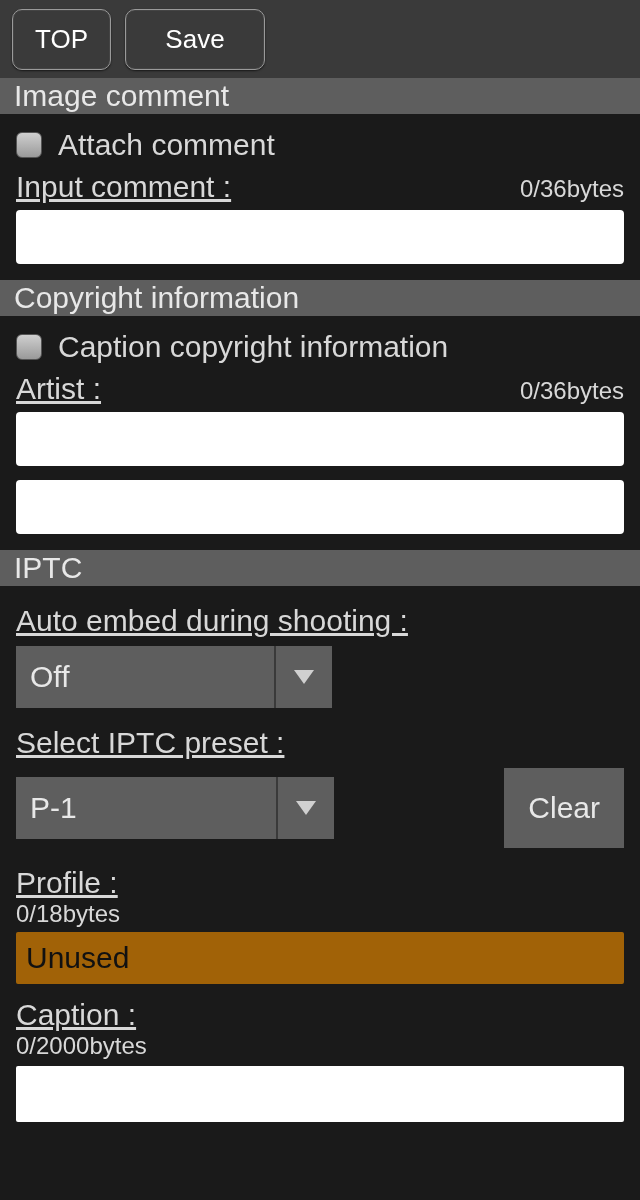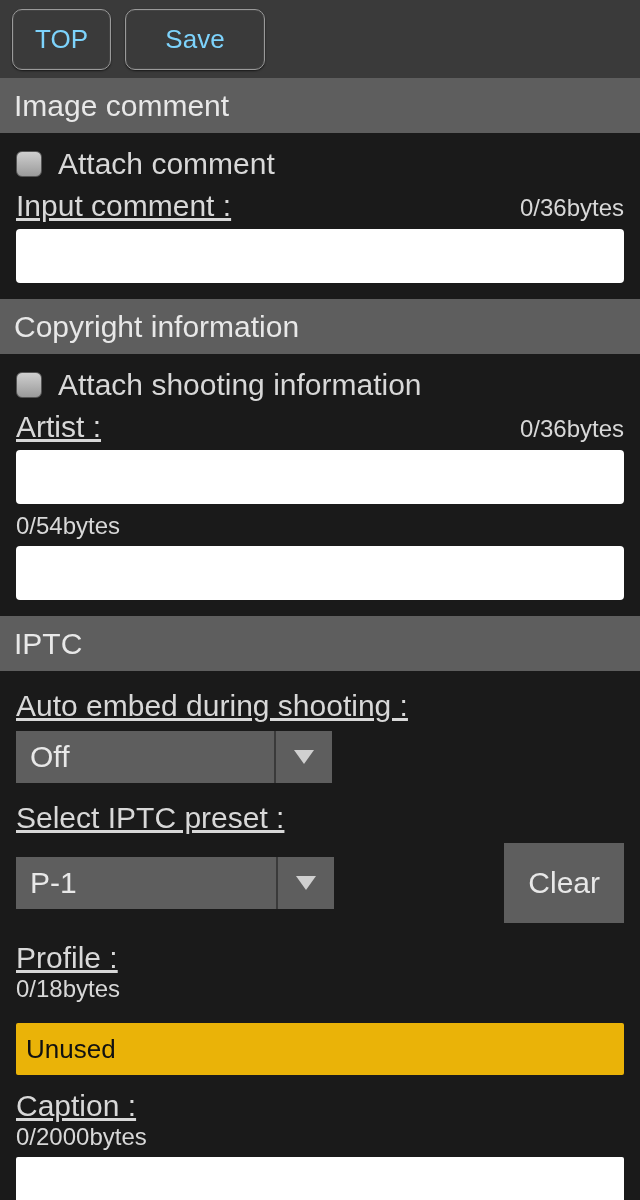--- a/index.html
+++ b/index.html
@@ -16,36 +16,36 @@
     align-items: center;
     padding: 8px 12px;
     background: #3a3a3a;
     gap: 14px;
     height: 78px;
   }
   .btn {
     background: #3a3a3a;
     border: 1px solid #9a9a9a;
     border-radius: 10px;
-    color: #7dd3fc;
+    color: #ffffff;
     font-size: 26px;
     padding: 14px 22px;
     min-width: 90px;
     text-align: center;
     cursor: pointer;
     box-shadow: inset 0 0 0 1px rgba(255,255,255,0.05), 0 1px 2px rgba(0,0,0,0.6);
   }
   .btn-save { min-width: 140px; }
   .btn-logout { min-width: 160px; margin-left: auto; }
   .section-header {
     background: #5e5e5e;
     color: #e8e8e8;
     font-size: 30px;
     padding: 8px 14px;
-    height: 55px;
+    height: 36px;
     display: flex;
     align-items: center;
   }
   .section-body {
     background: #1a1a1a;
     padding: 14px 16px 16px 16px;
   }
   .row {
     display: flex;
     align-items: center;
@@ -86,21 +86,21 @@
   }
   .select-wrap {
     display: flex;
     align-items: center;
     gap: 12px;
     margin-top: 8px;
   }
   .select {
     display: flex;
     align-items: stretch;
-    height: 52px;
+    height: 62px;
   }
   .select-value {
     background: #5e5e5e;
     color: #e8e8e8;
     font-size: 30px;
     padding: 0 14px;
     display: flex;
     align-items: center;
     min-width: 260px;
     border-right: 2px solid #3a3a3a;
@@ -128,25 +128,25 @@
     display: flex;
     align-items: center;
     cursor: pointer;
     margin-left: auto;
   }
   .iptc .field-row { margin-top: 14px; flex-direction: column; }
   .iptc .select-wrap + .field-row { margin-top: 18px; }
   .profile-input {
     width: 100%;
     height: 52px;
-    background: #eab308;
+    background: #a16207;
     border: none;
     border-radius: 2px;
-    margin-top: 20px;
-    font-size: 26px;
+    margin-top: 4px;
+    font-size: 30px;
     padding: 4px 10px;
     color: #111;
   }
   .caption-input {
     width: 100%;
     height: 56px;
     background: #ffffff;
     border: none;
     border-radius: 2px;
     margin-top: 6px;
@@ -170,29 +170,28 @@
     <span class="field-label">Input comment :</span>
     <span class="counter">0/36bytes</span>
   </div>
   <input class="text-input" value="" style="">
 </div>
 
 <div class="section-header">Copyright information</div>
 <div class="section-body">
   <div class="row">
     <span class="chk"></span>
-    <span class="lbl">Attach shooting information</span>
+    <span class="lbl">Caption copyright information</span>
   </div>
   <div class="field-row">
     <span class="field-label">Artist :</span>
     <span class="counter">0/36bytes</span>
   </div>
   <input class="text-input" value="" style="">
   <div class="field-row">
-    <span class="counter">0/54bytes</span>
   </div>
   <input class="text-input" value="" style="">
 </div>
 
 <div class="section-header">IPTC</div>
 <div class="section-body iptc">
 
   <div class="field-label" style="margin-top:4px">Auto embed during shooting :</div>
   <div class="select-wrap">
     <div class="select">

